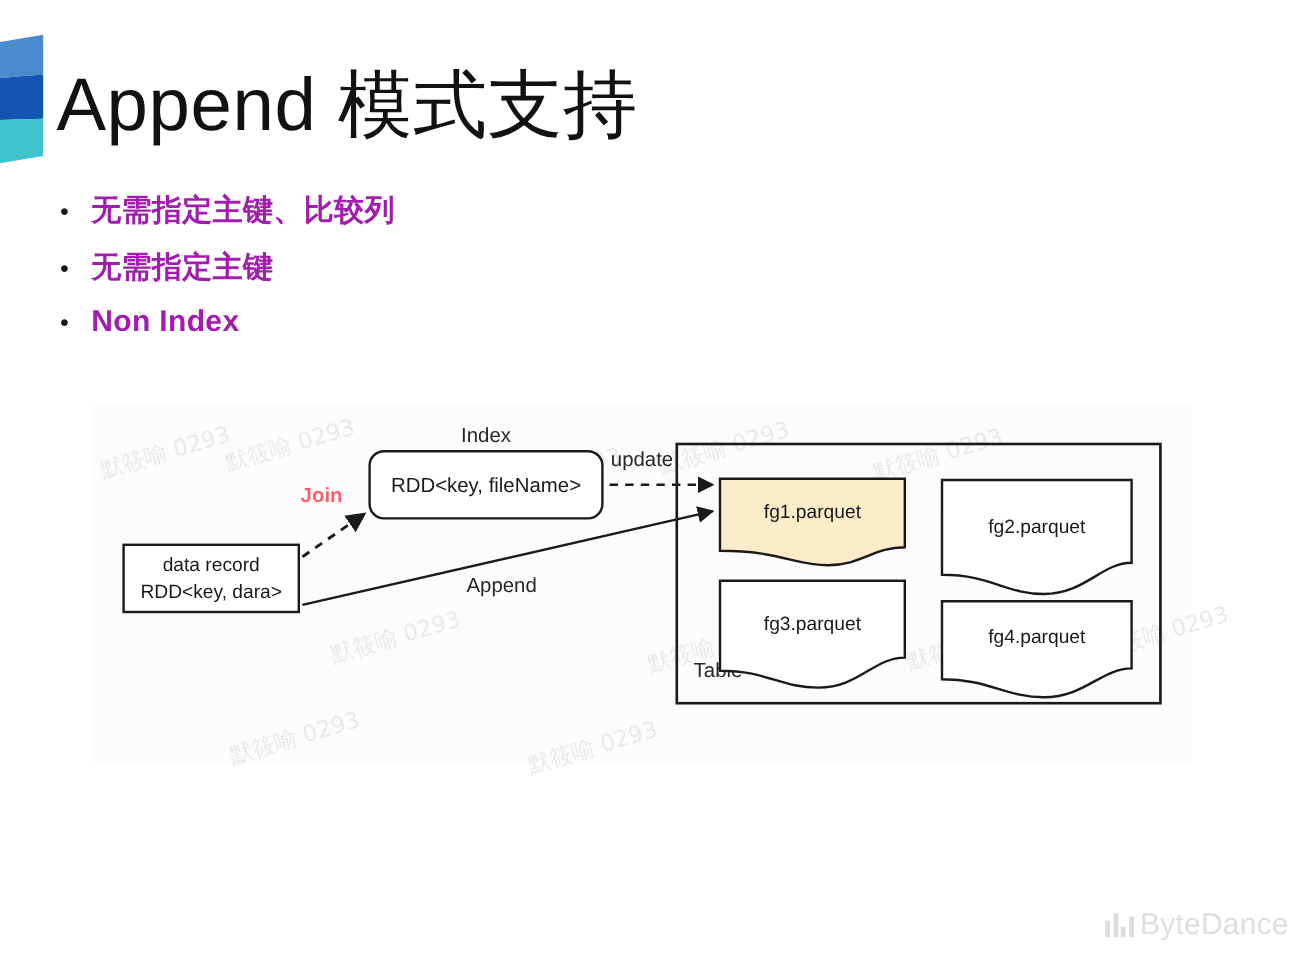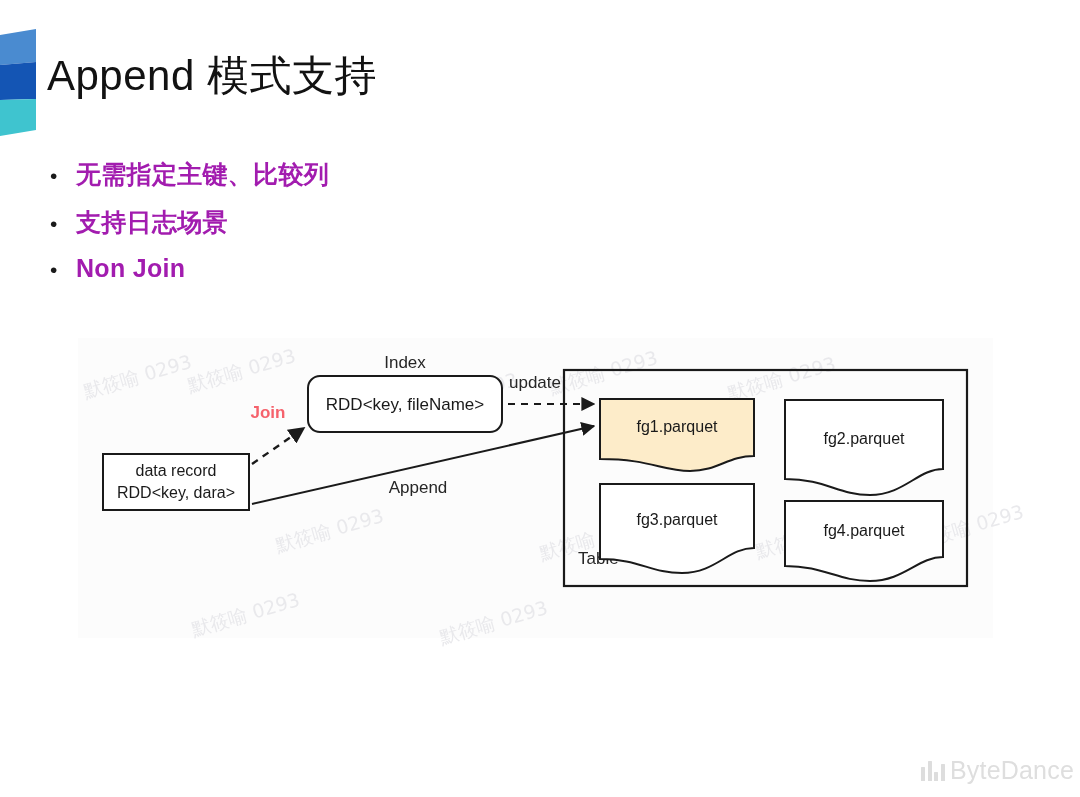--- a/index.html
+++ b/index.html
@@ -23,21 +23,21 @@
     top: 29px;
     width: 42px;
     height: 107px;
   }
 
   
   #slide-title {
     position: absolute;
     left: 47px;
     top: 52px;
-    font-size: 42px;
+    font-size: 62px;
     font-weight: 400;
     letter-spacing: 0.5px;
     line-height: 1.15;
     color: #121212;
     white-space: nowrap;
   }
 
   
   #bullet-list {
     position: absolute;
@@ -126,25 +126,25 @@
 
 <div id="slide-title">Append 模式支持</div>
 
 <div id="bullet-list">
   <div class="bullet-row">
     <span class="bullet-dot">•</span>
     <span class="bullet-text">无需指定主键、比较列</span>
   </div>
   <div class="bullet-row">
     <span class="bullet-dot">•</span>
-    <span class="bullet-text">支持日志场景</span>
+    <span class="bullet-text">无需指定主键</span>
   </div>
   <div class="bullet-row">
     <span class="bullet-dot">•</span>
-    <span class="bullet-text latin">Non Join</span>
+    <span class="bullet-text latin">Non Index</span>
   </div>
 </div>
 
 <div id="diagram-panel">
 
   <div class="watermark" style="left:4px;  top:26px;">默筱喻 0293</div>
   <div class="watermark" style="left:196px;top:180px;">默筱喻 0293</div>
   <div class="watermark" style="left:108px;top:20px;">默筱喻 0293</div>
   <div class="watermark" style="left:330px;top:44px;">默筱喻 0293</div>
   <div class="watermark" style="left:470px;top:22px;">默筱喻 0293</div>

